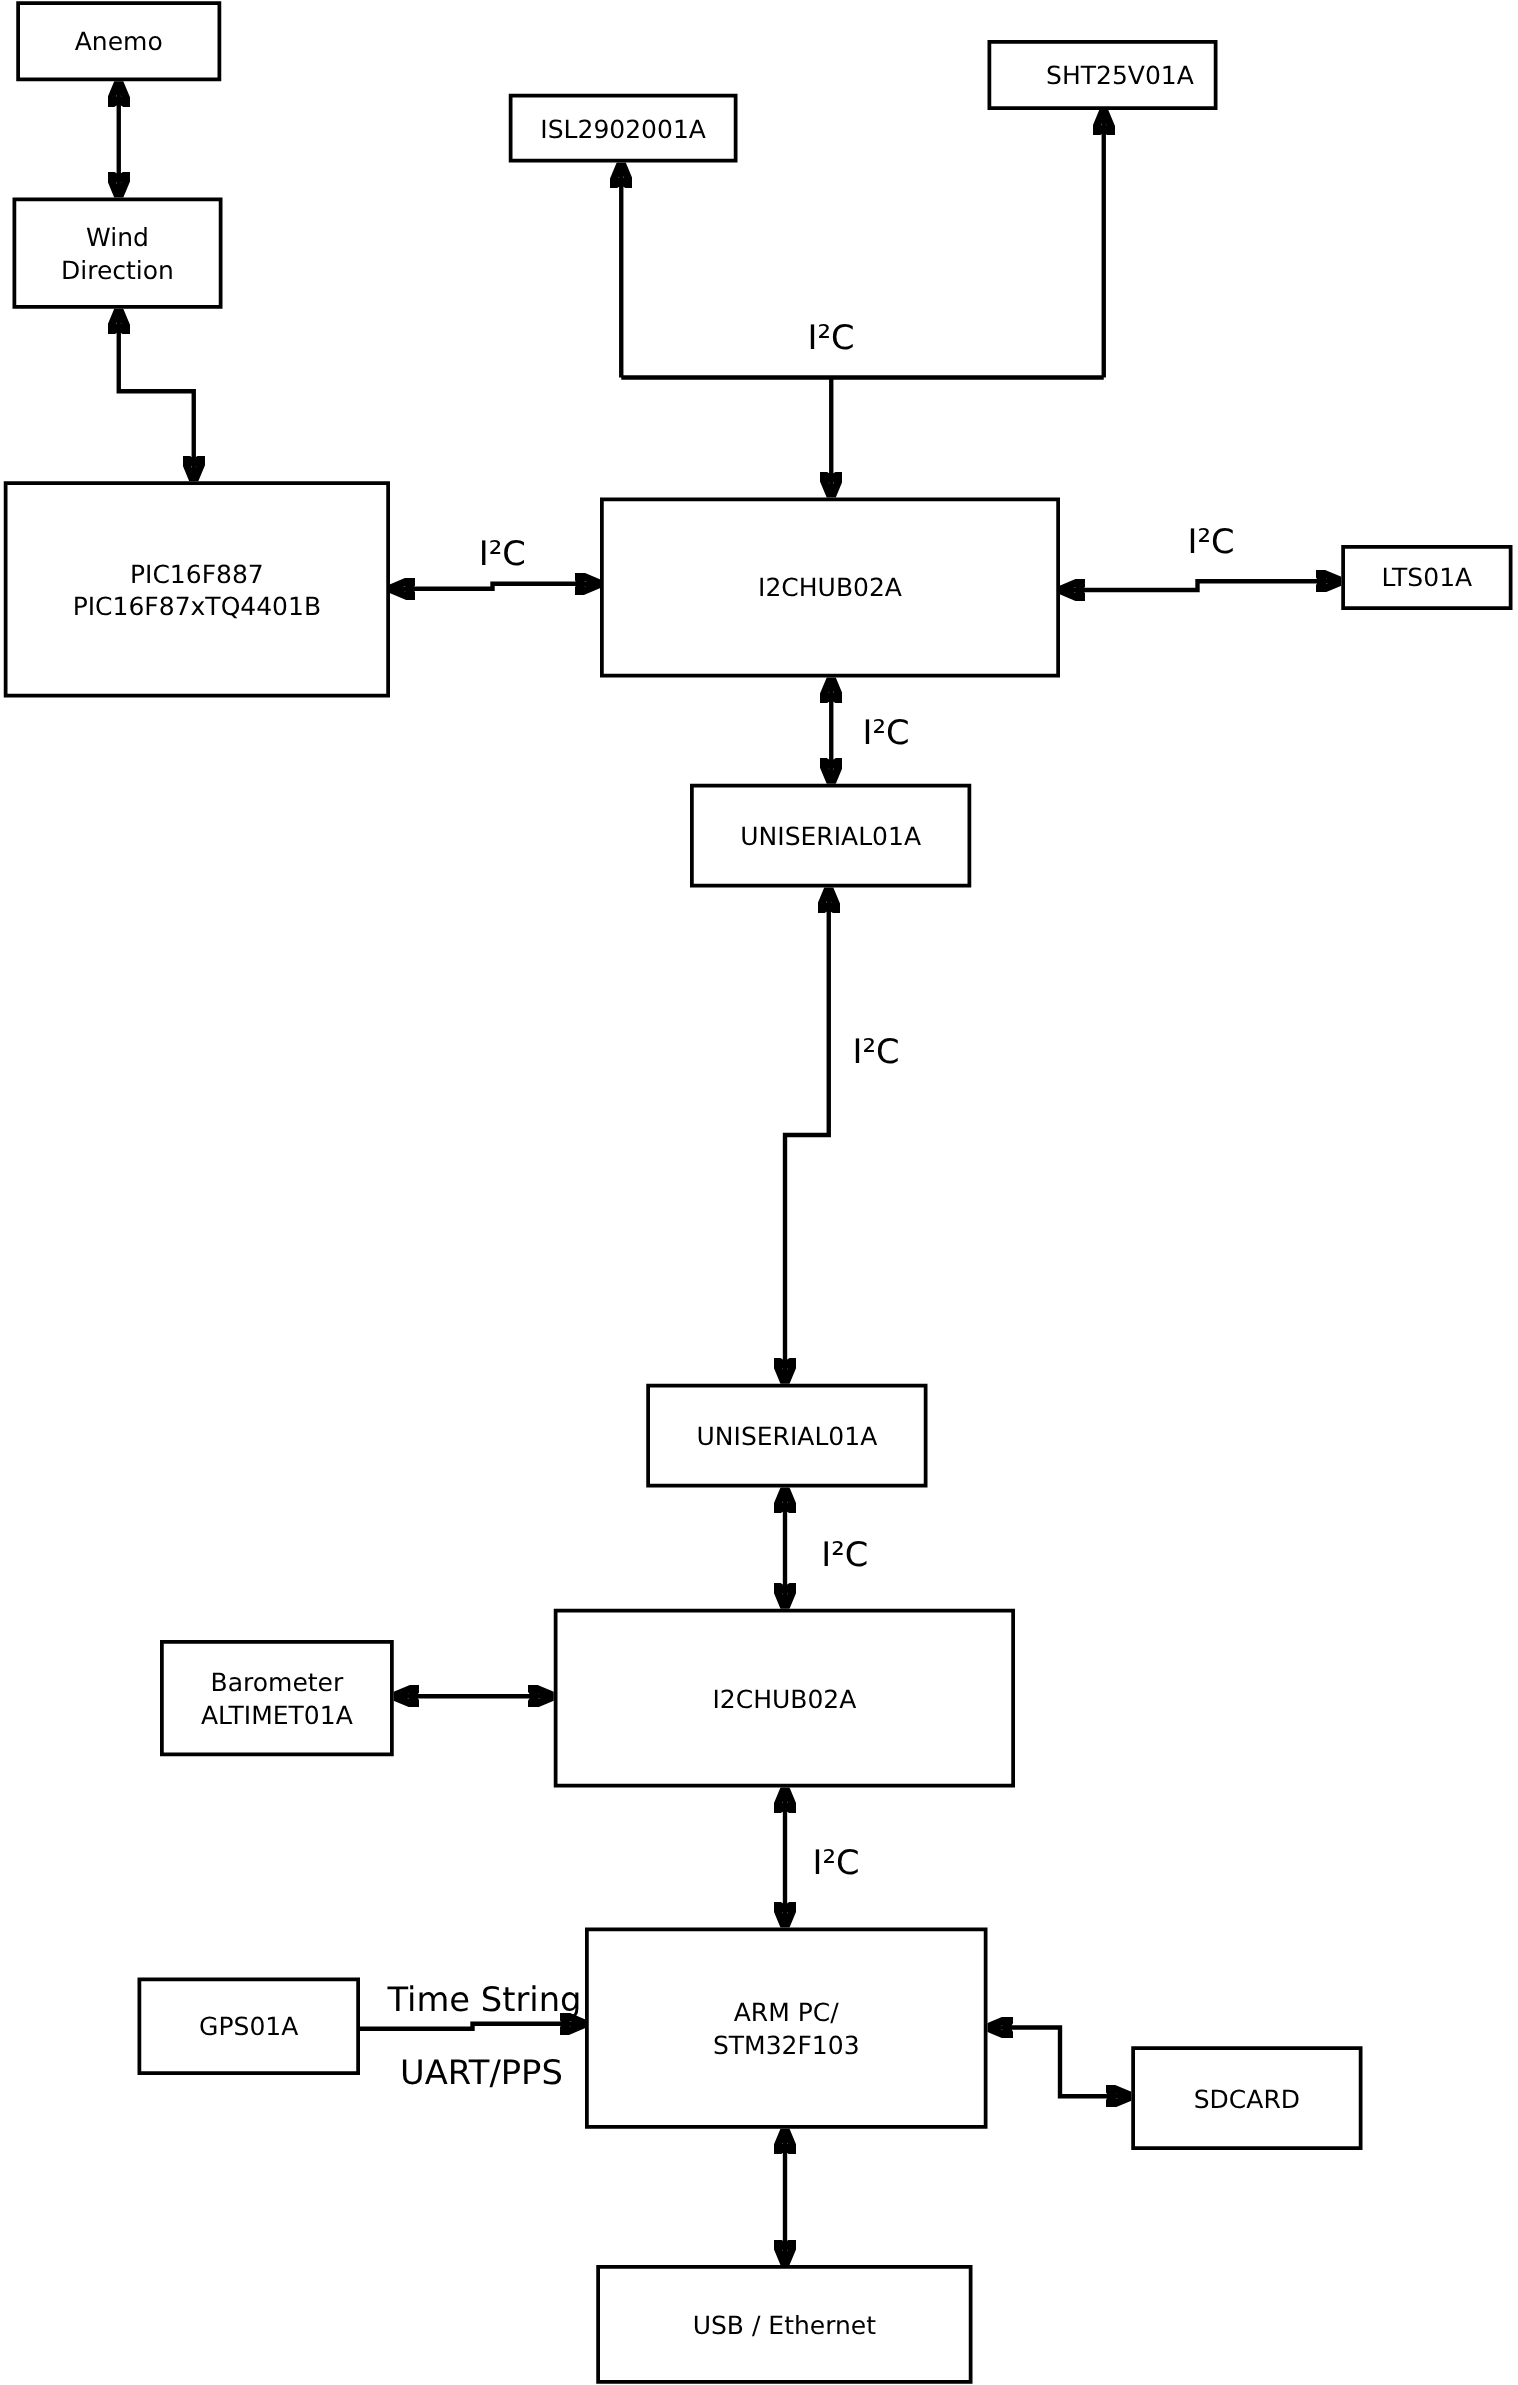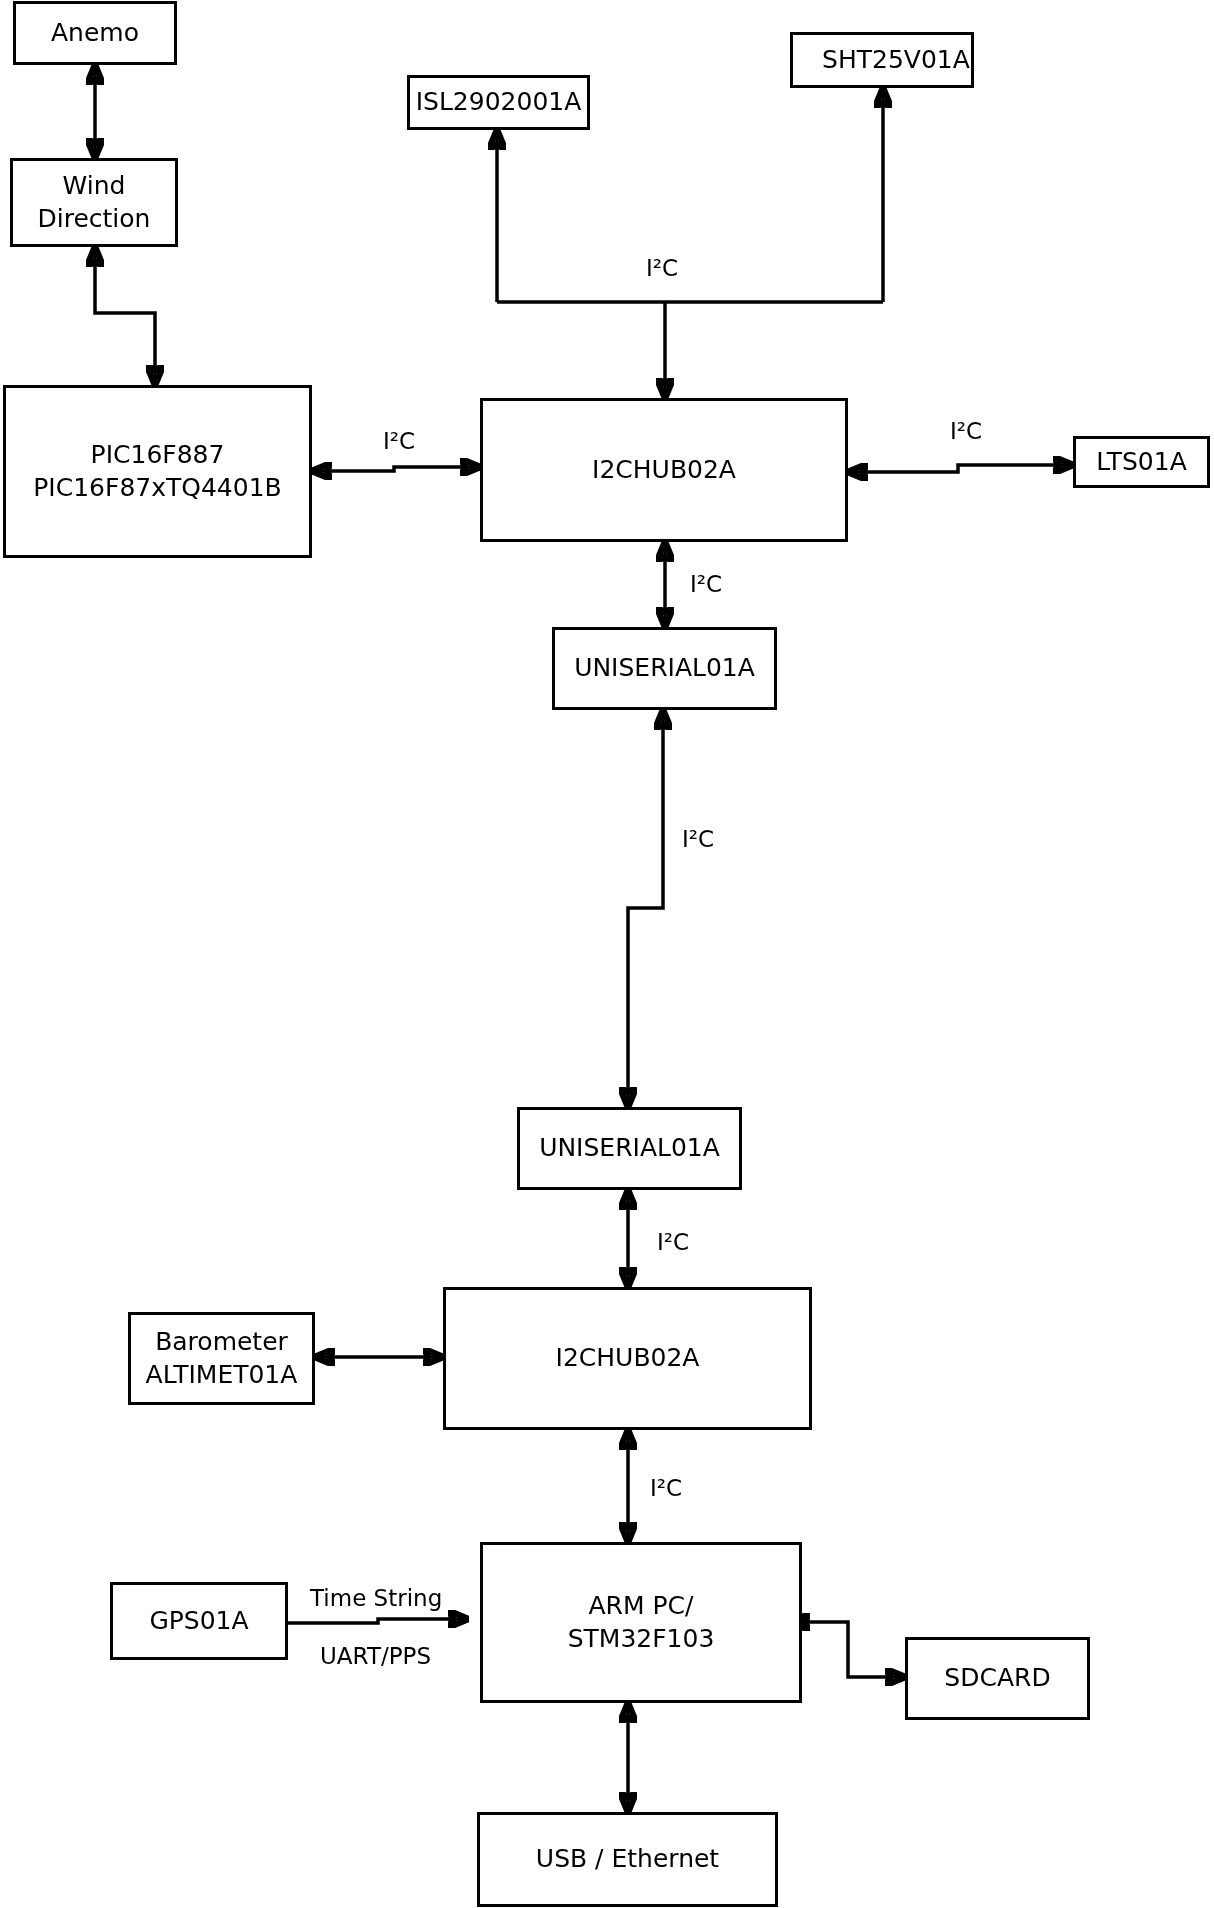--- a/index.html
+++ b/index.html
@@ -16,42 +16,42 @@
   #edges path{fill:none;stroke:#000;stroke-width:3.5px;}
   .node{
     position:absolute;
     box-sizing:border-box;
     border:3.5px solid #000;
     background:#fff;
     display:flex;
     align-items:center;
     justify-content:center;
     text-align:center;
-    font-size:25px;
+    font-size:20px;
     line-height:1.3;
     white-space:pre-line;
   }
   .edge-label{
     position:absolute;
-    font-size:23px;
+    font-size:27px;
     white-space:nowrap;
   }
   
   #n-anemo{left:13px;top:1px;width:164px;height:64px;}
   #n-wind{left:10px;top:158px;width:168px;height:89px;}
   #n-isl{left:407px;top:75px;width:183px;height:55px;}
   #n-sht{left:790px;top:32px;width:184px;height:56px;padding-left:28px;}
   #n-pic{left:3px;top:385px;width:309px;height:173px;}
   #n-hub1{left:480px;top:398px;width:368px;height:144px;}
   #n-lts{left:1073px;top:436px;width:137px;height:52px;}
   #n-uni1{left:552px;top:627px;width:225px;height:83px;}
   #n-uni2{left:517px;top:1107px;width:225px;height:83px;}
   #n-hub2{left:443px;top:1287px;width:369px;height:143px;}
   #n-baro{left:128px;top:1312px;width:187px;height:93px;}
-  #n-arm{left:468px;top:1542px;width:322px;height:161px;margin-left:12px;}
+  #n-arm{left:468px;top:1542px;width:322px;height:161px;}
   #n-gps{left:110px;top:1582px;width:178px;height:78px;}
   #n-sd{left:905px;top:1637px;width:185px;height:83px;}
   #n-usb{left:477px;top:1812px;width:301px;height:95px;}
   
   #l-i2c-top{left:646px;top:255px;}
   #l-i2c-pic{left:383px;top:428px;}
   #l-i2c-lts{left:950px;top:418px;}
   #l-i2c-hub-uni{left:690px;top:571px;}
   #l-i2c-long{left:682px;top:826px;}
   #l-i2c-uni-hub2{left:657px;top:1229px;}

